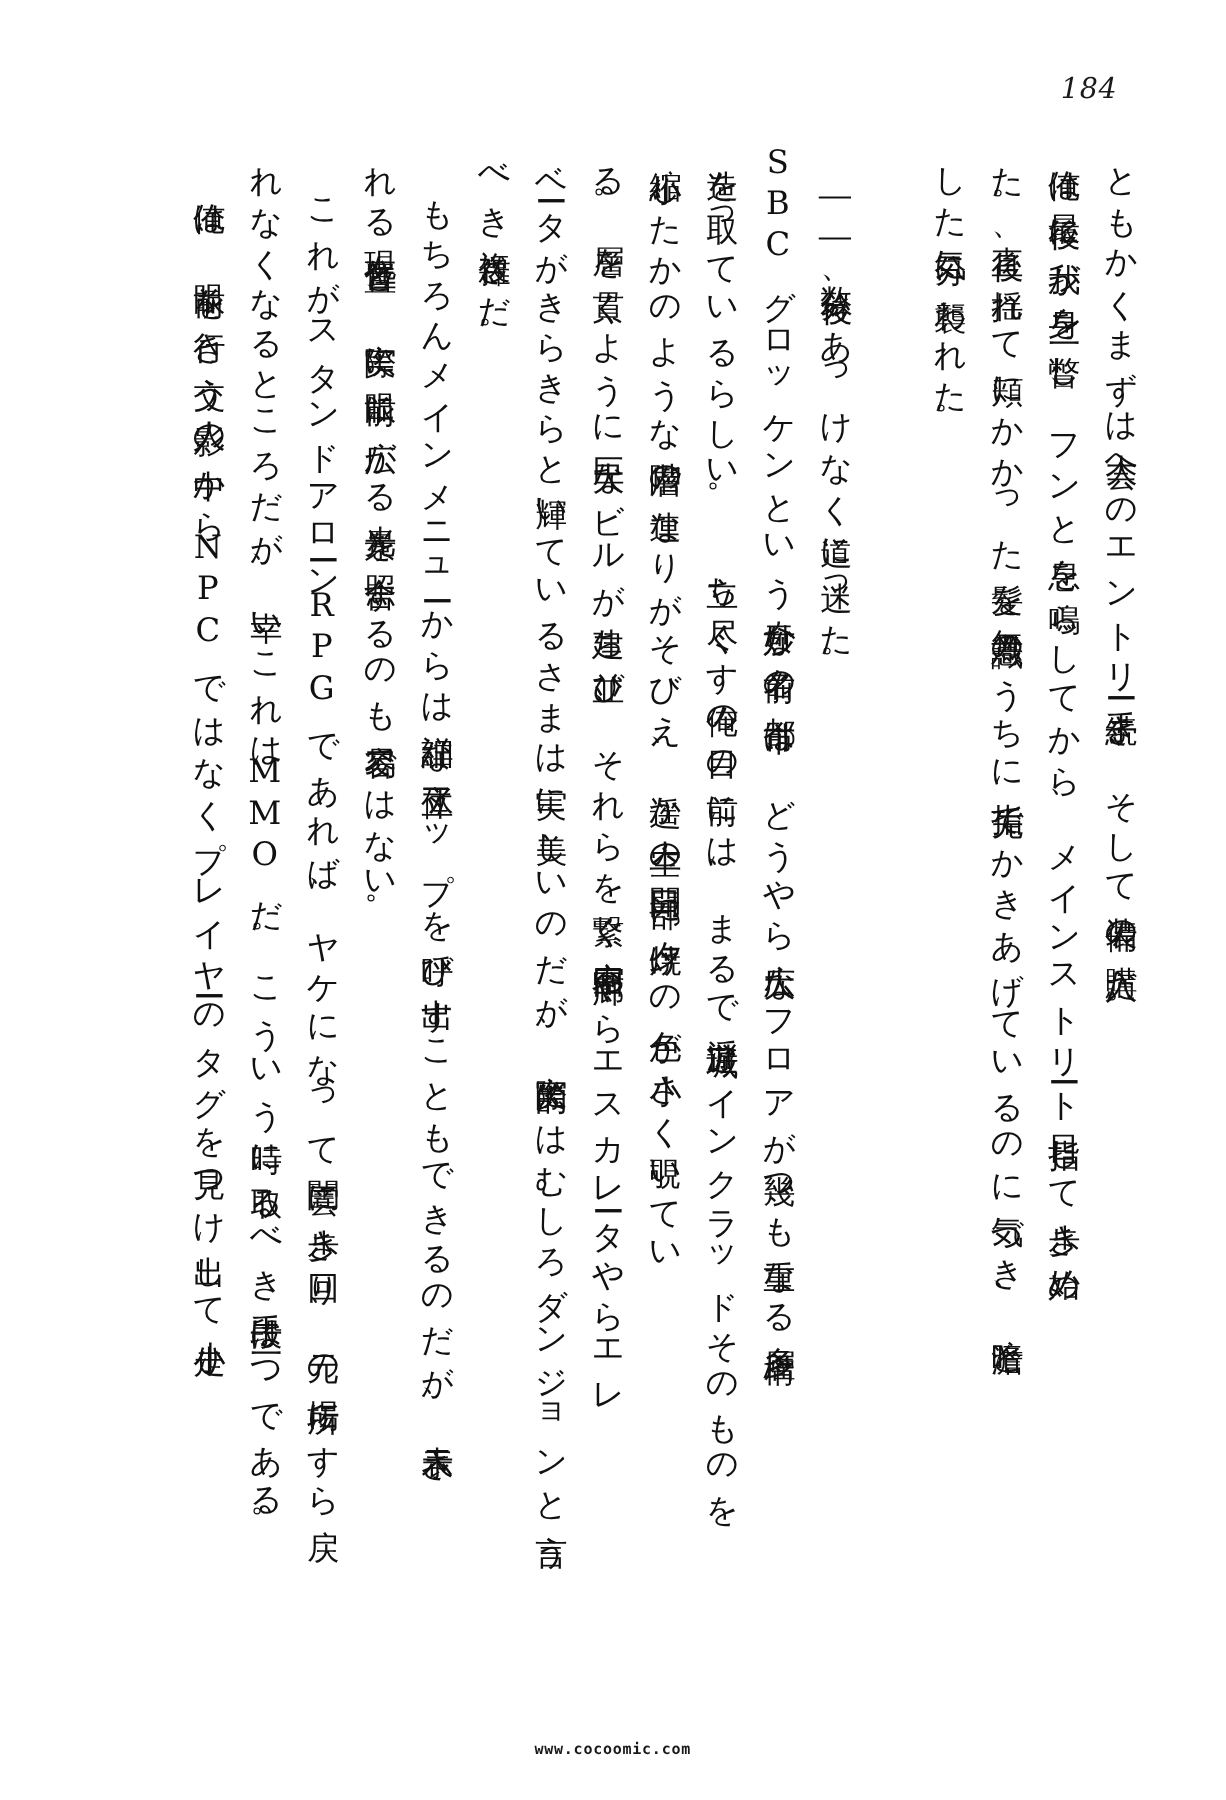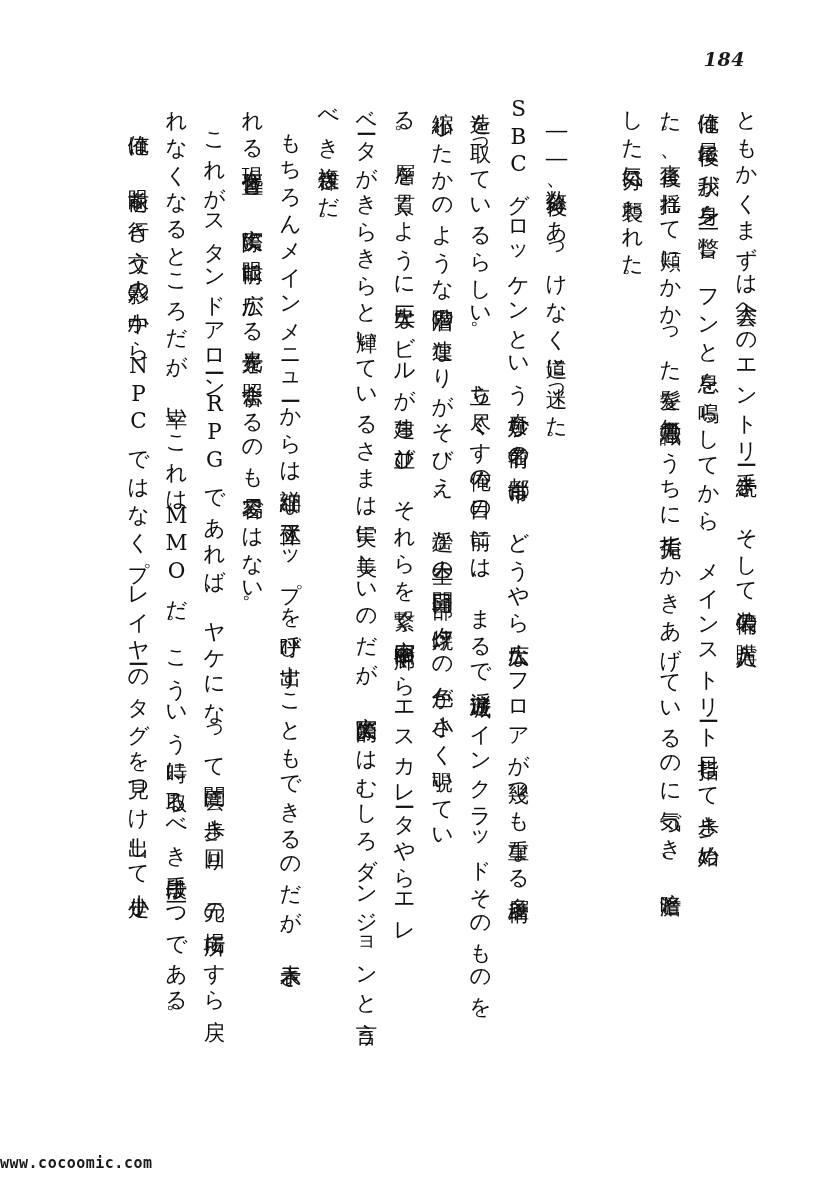--- a/index.html
+++ b/index.html
@@ -16,21 +16,21 @@
     font-family: "DejaVu Serif", "Liberation Serif", serif;
     color: #111111;
   }
   .page-number {
     position: absolute;
     top: 48px;
     right: 72px;
     font-family: "DejaVu Serif", "Liberation Serif", serif;
     font-size: 19px;
     font-style: italic;
-    font-weight: 700;
+    font-weight: 400;
     letter-spacing: 0.5px;
     color: #1a1a1a;
   }
   .text-block {
     position: absolute;
     top: 96px;
     left: 56px;
     right: 60px;
     height: 990px;
     display: flex;
@@ -56,23 +56,23 @@
   }
   .vline.indent1 {
     padding-top: 22px;
     height: 968px;
   }
   .footer {
     position: absolute;
     bottom: 28px;
     left: 0;
     width: 100%;
-    text-align: left;
+    text-align: center;
     font-family: "DejaVu Sans Mono", "Liberation Mono", monospace;
-    font-size: 15px;
+    font-size: 10px;
     font-weight: 700;
     letter-spacing: 0.5px;
     color: #1a1a1a;
   }
 </style>
 </head>
 <body>
 
 <div class="page">
 

